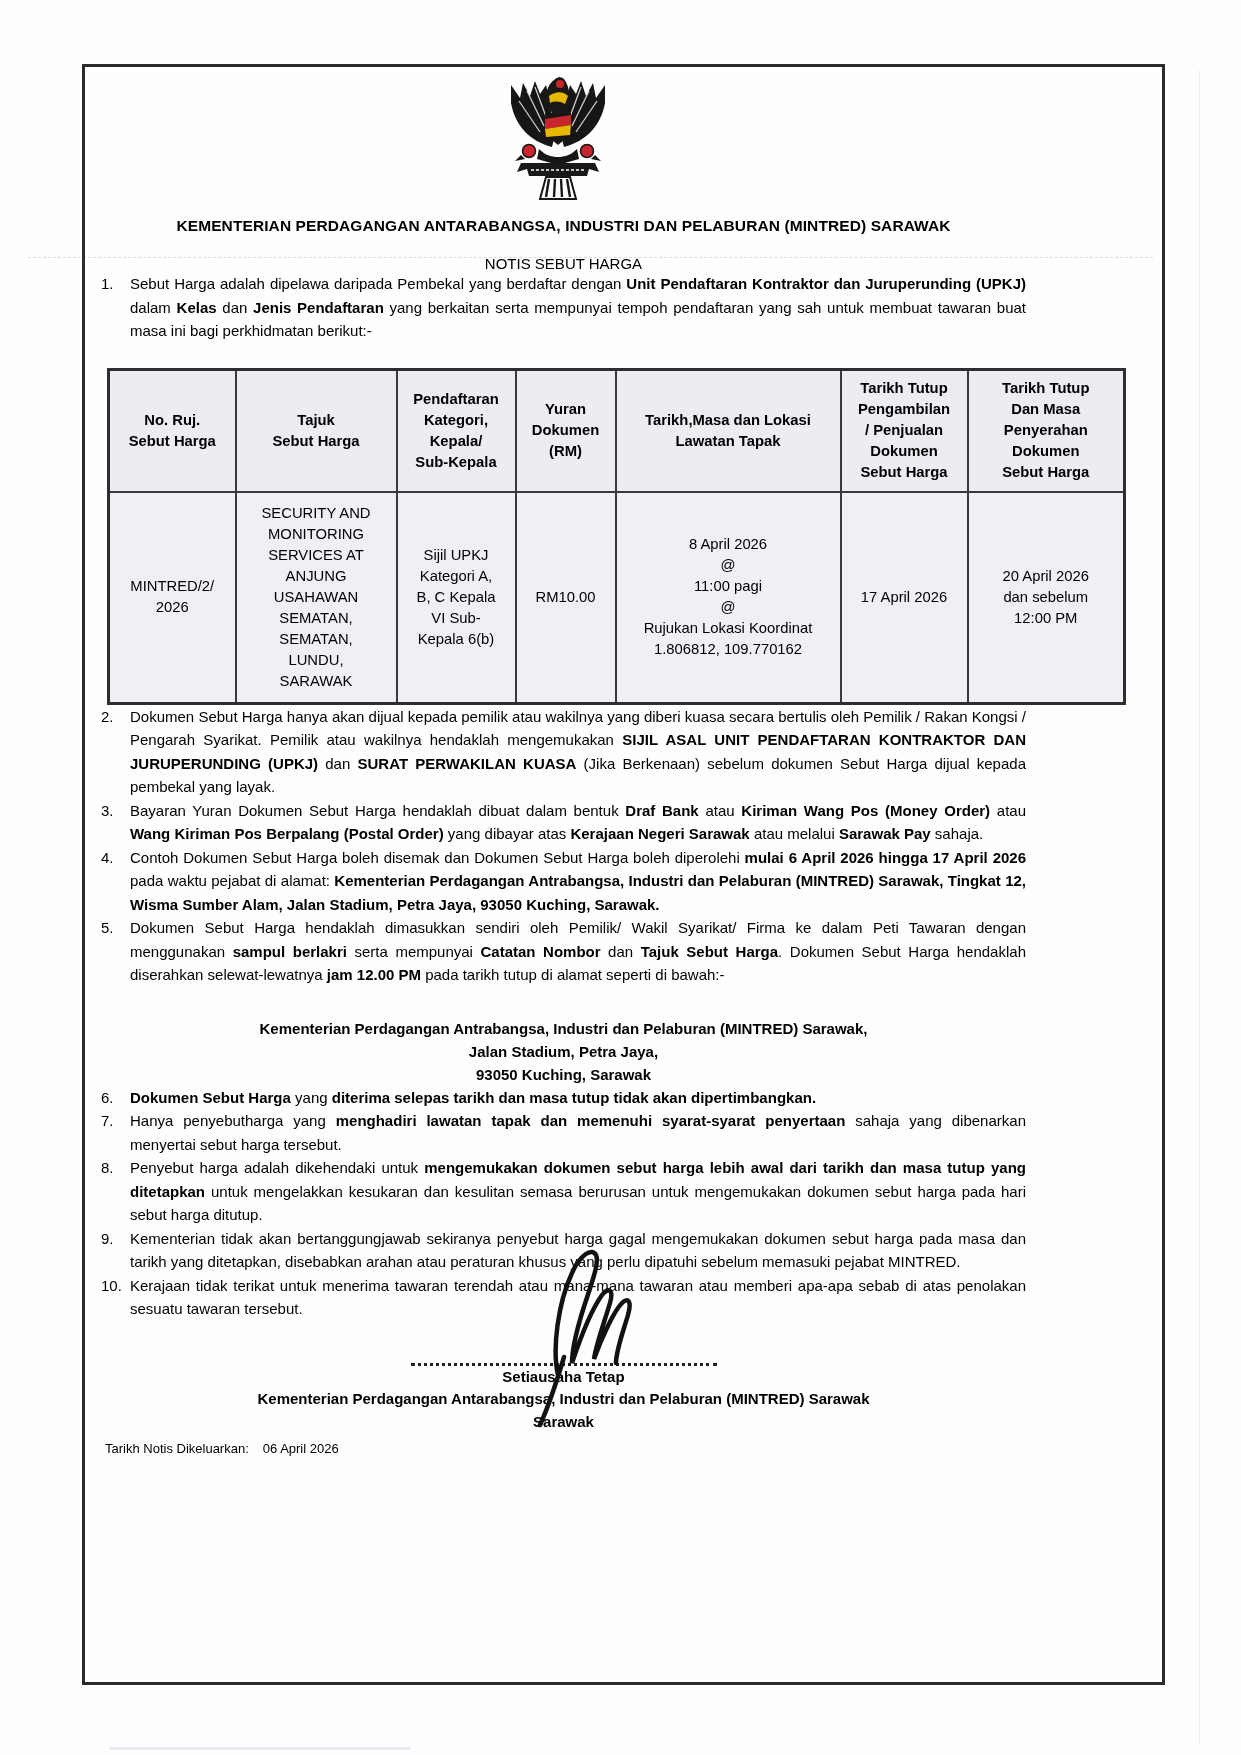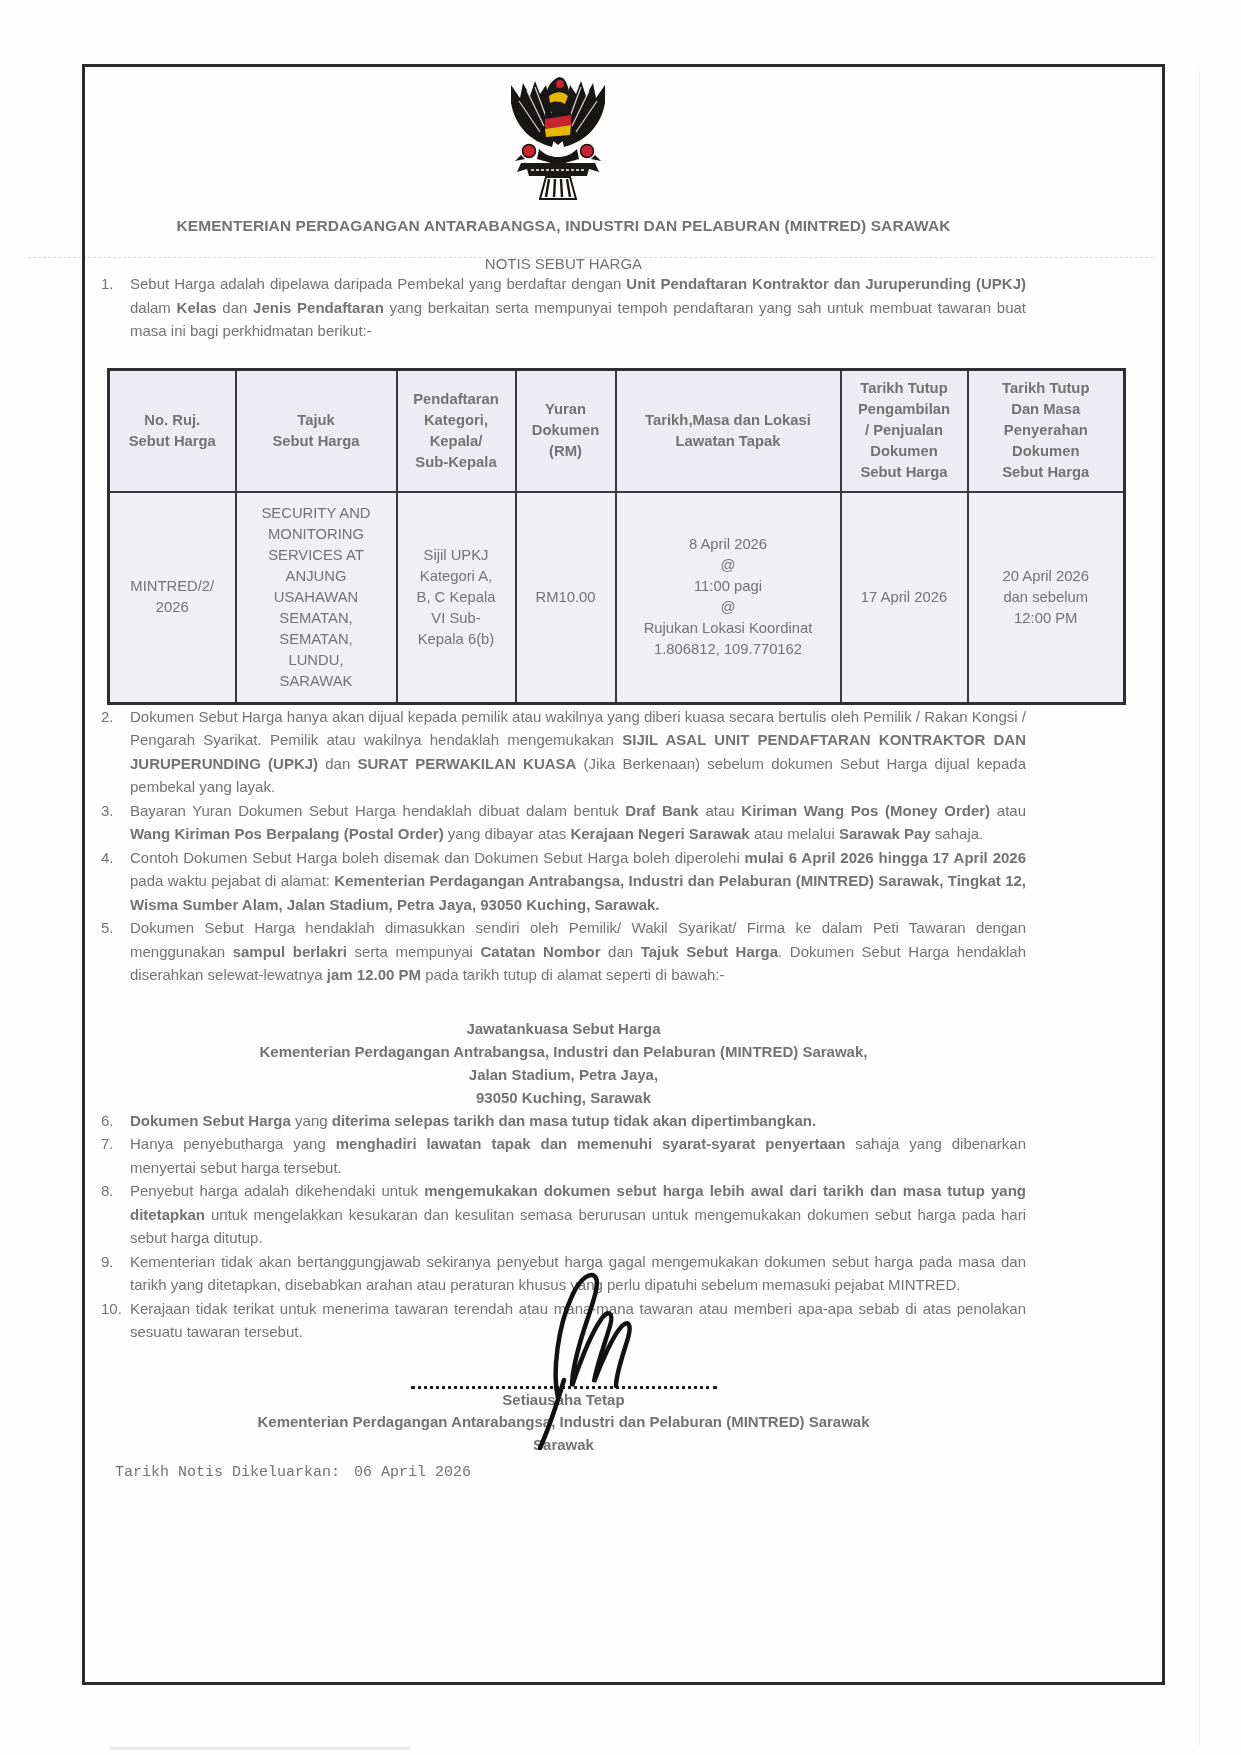--- a/index.html
+++ b/index.html
@@ -1,18 +1,18 @@
 <!DOCTYPE html>
 <html><head>
 <meta charset="utf-8">
 <style>
   html,body{margin:0;padding:0;background:#ffffff;}
   .page{
     position:relative;width:1241px;height:1755px;background:#fefefe;
-    font-family:"Liberation Sans","DejaVu Sans",sans-serif;color:#737373;overflow:hidden;
+    font-family:"Liberation Sans","DejaVu Sans",sans-serif;color:#000000;overflow:hidden;
   }
   
   .artifact-hline{position:absolute;left:28px;right:88px;top:257px;border-top:1px dashed #dddce4;}
   .artifact-vline{position:absolute;top:70px;bottom:10px;left:1199px;width:1px;background:#efeef3;}
   .artifact-smudge{position:absolute;left:110px;top:1747px;width:300px;height:3px;background:#e9e8ee;}
 
   .frame{
     position:absolute;left:82px;top:64px;width:1083px;height:1621px;
     border:3px solid #2b2b2b;box-sizing:border-box;background:transparent;
   }
@@ -50,21 +50,21 @@
 
   .address{
     margin-top:30px;text-align:center;font-weight:bold;font-size:15px;line-height:23px;
   }
 
   .sig-block{position:relative;margin-top:42px;text-align:center;}
   .sig-svg{position:absolute;left:50%;top:-118px;transform:translateX(-72px);}
   .sig-rule{width:306px;margin:0 auto;border-bottom:3px dotted #1f1f22;height:0;}
   .sig-line{font-weight:bold;font-size:15px;line-height:22.5px;}
 
-  .footer-line{margin:8px 0 0 14px;font-size:15px;font-family:Liberation Mono, monospace;}
+  .footer-line{margin:8px 0 0 4px;font-size:13px;}
   .footer-line .lbl{margin-right:14px;}
 </style>
 </head>
 <body>
 
 <div class="page">
 
   <div class="artifact-hline"></div>
   <div class="artifact-vline"></div>
   <div class="artifact-smudge"></div>
@@ -200,21 +200,20 @@
             <span class="num">4.</span>
             <span class="txt"><span>Contoh Dokumen Sebut Harga boleh disemak dan Dokumen Sebut Harga boleh diperolehi </span><span class="b">mulai 6 April 2026 hingga 17 April 2026</span><span> pada waktu pejabat di alamat: </span><span class="b">Kementerian Perdagangan Antrabangsa, Industri dan Pelaburan (MINTRED) Sarawak, Tingkat 12, Wisma Sumber Alam, Jalan Stadium, Petra Jaya, 93050 Kuching, Sarawak.</span></span>
           </li>
           <li>
             <span class="num">5.</span>
             <span class="txt"><span>Dokumen Sebut Harga hendaklah dimasukkan sendiri oleh Pemilik/ Wakil Syarikat/ Firma ke dalam Peti Tawaran dengan menggunakan </span><span class="b">sampul berlakri</span><span> serta mempunyai </span><span class="b">Catatan Nombor</span><span> dan </span><span class="b">Tajuk Sebut Harga</span><span>. Dokumen Sebut Harga hendaklah diserahkan selewat-lewatnya </span><span class="b">jam 12.00 PM</span><span> pada tarikh tutup di alamat seperti di bawah:-</span></span>
           </li>
         </ol>
 
       <div class="address">
-          <div>Jawatankuasa Sebut Harga</div>
           <div>Kementerian Perdagangan Antrabangsa, Industri dan Pelaburan (MINTRED) Sarawak,</div>
           <div>Jalan Stadium, Petra Jaya,</div>
           <div>93050 Kuching, Sarawak</div>
         </div>
 
       <ol class="items items-end">
           <li>
             <span class="num">6.</span>
             <span class="txt"><span class="b">Dokumen Sebut Harga</span><span> yang </span><span class="b">diterima selepas tarikh dan masa tutup tidak akan dipertimbangkan.</span></span>
           </li>

